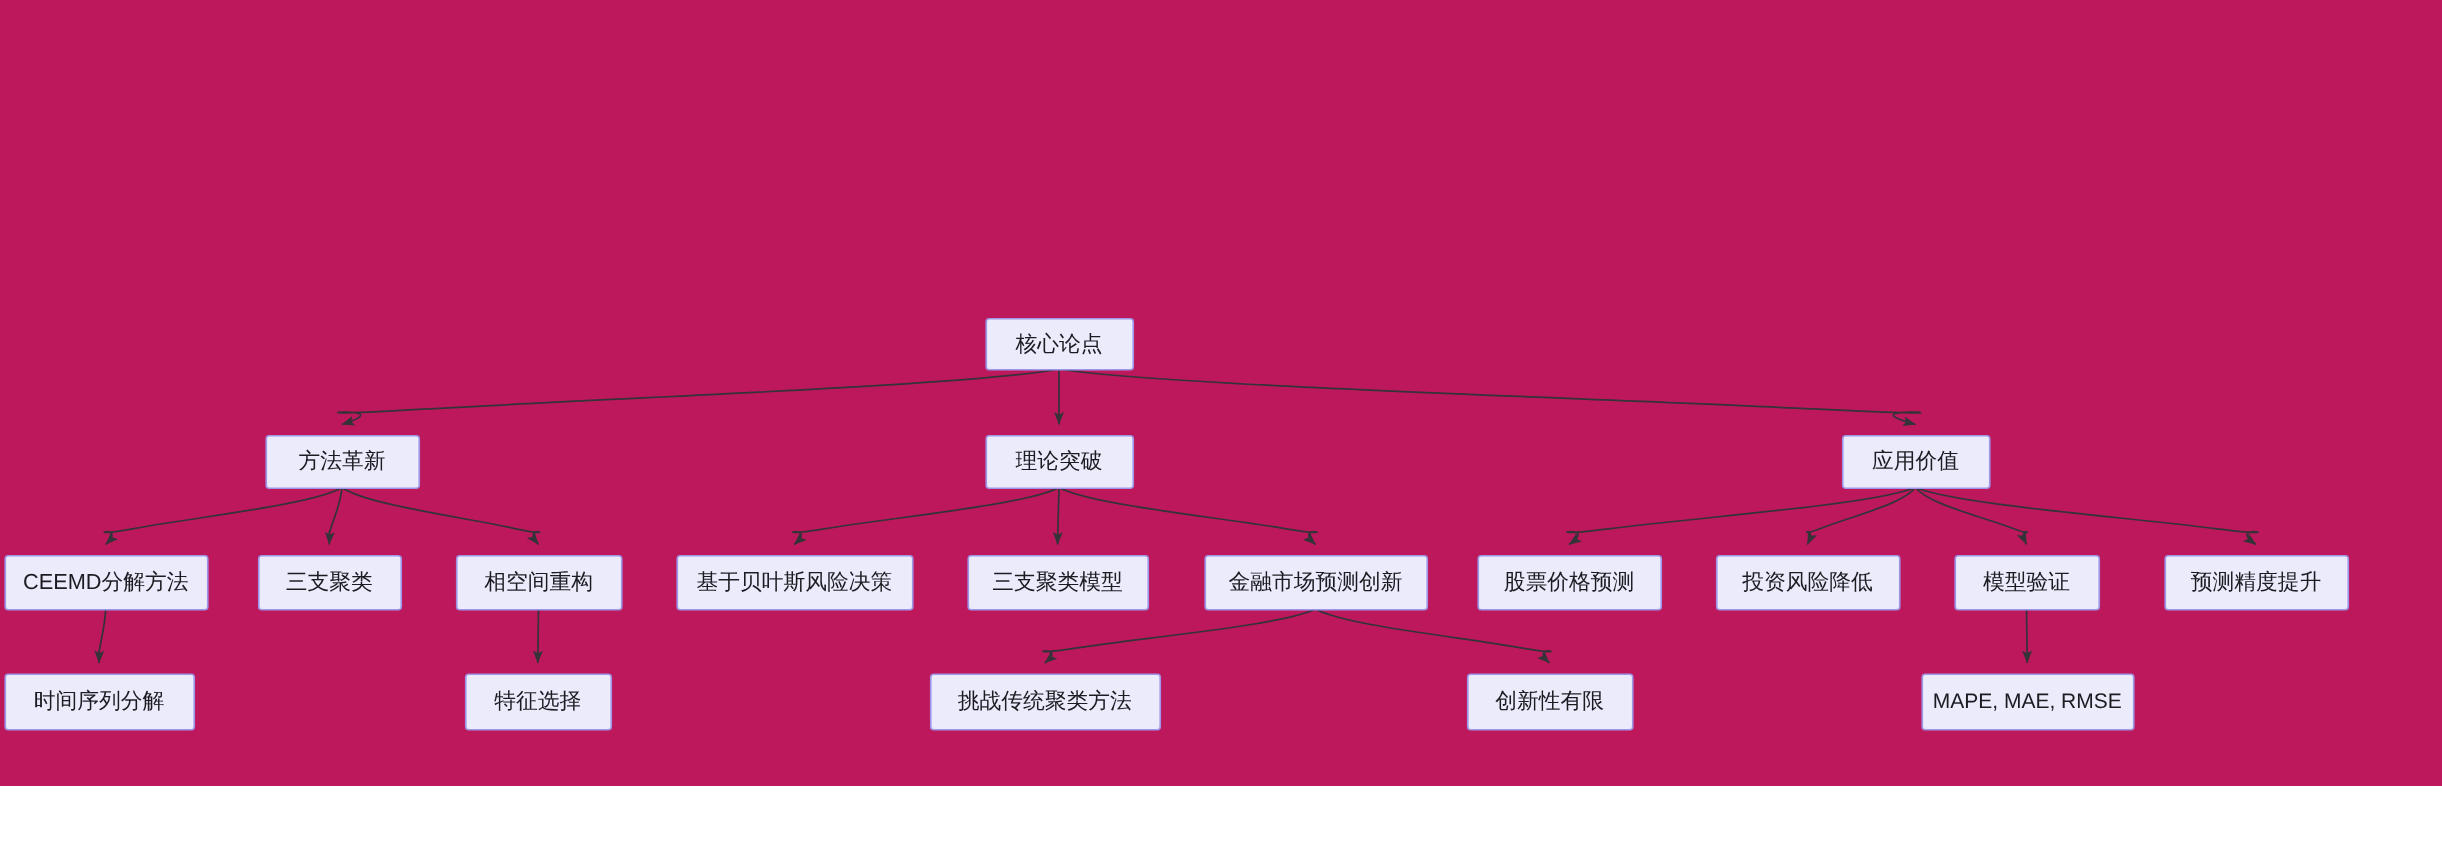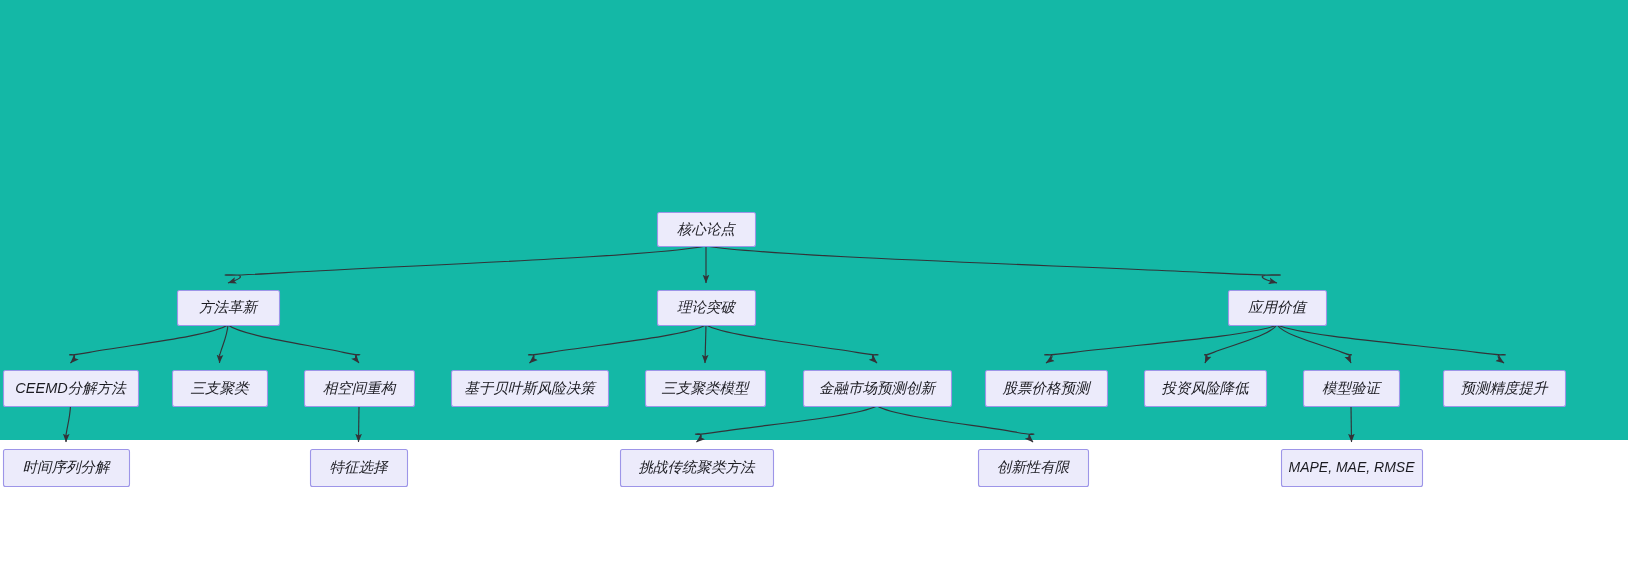--- a/index.html
+++ b/index.html
@@ -10,23 +10,22 @@
   }
   body {
     width: 1628px;
     height: 576px;
     overflow: hidden;
     font-family: "Liberation Sans", "DejaVu Sans", sans-serif;
   }
   #diagram-root {
     position: relative;
     width: 1628px;
-    height: 440px;
-    background: #14b8a6;
-    font-style: italic;
+    height: 524px;
+    background: #be185d;
   }
   svg.flow-svg {
     position: absolute;
     top: 0;
     left: 0;
     width: 1628px;
     height: 576px;
     display: block;
   }
   .node-box {

